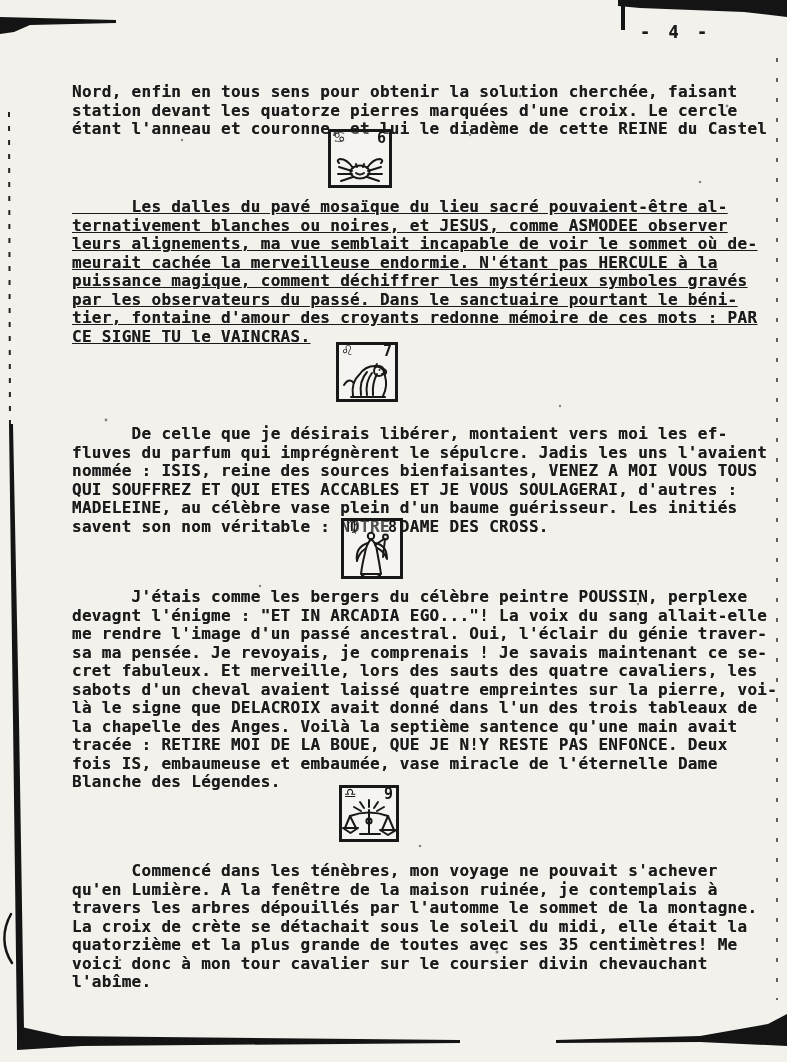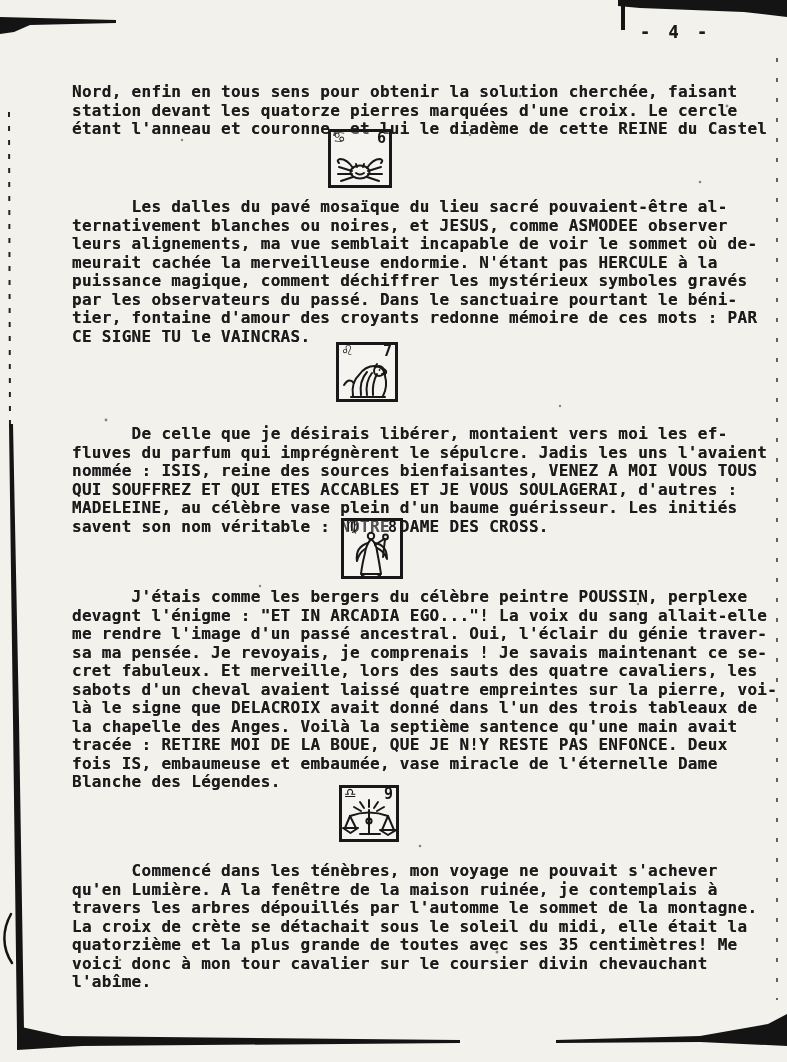--- a/index.html
+++ b/index.html
@@ -79,21 +79,21 @@
       <circle cx="727" cy="106" r="1.4"></circle>
         <circle cx="470" cy="135" r="1.2"></circle>
     </g>
   </svg>
 
   <div class="pageno">- 4 -</div>
 
   <div class="para" style="top:57px;margin-top:26px;">Nord, enfin en tous sens pour obtenir la solution cherchée, faisant
 station devant les quatorze pierres marquées d'une croix. Le cercle
 étant l'anneau et couronne, et lui le diadème de cette REINE du Castel</div>
-  <div class="para" style="top:198px;">      Les dalles du pavé mosaïque du lieu sacré pouvaient-être al-
+  <div class="para" style="top:198px;text-decoration:underline;">      Les dalles du pavé mosaïque du lieu sacré pouvaient-être al-
 ternativement blanches ou noires, et JESUS, comme ASMODEE observer
 leurs alignements, ma vue semblait incapable de voir le sommet où de-
 meurait cachée la merveilleuse endormie. N'étant pas HERCULE à la
 puissance magique, comment déchiffrer les mystérieux symboles gravés
 par les observateurs du passé. Dans le sanctuaire pourtant le béni-
 tier, fontaine d'amour des croyants redonne mémoire de ces mots : PAR
 CE SIGNE TU le VAINCRAS.</div>
   <div class="para" style="top:425px;">      De celle que je désirais libérer, montaient vers moi les ef-
 fluves du parfum qui imprégnèrent le sépulcre. Jadis les uns l'avaient
 nommée : ISIS, reine des sources bienfaisantes, VENEZ A MOI VOUS TOUS

